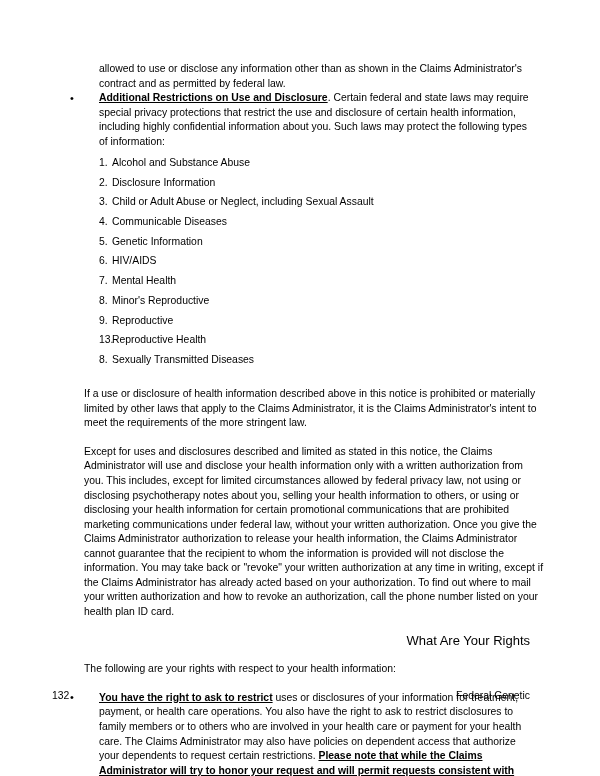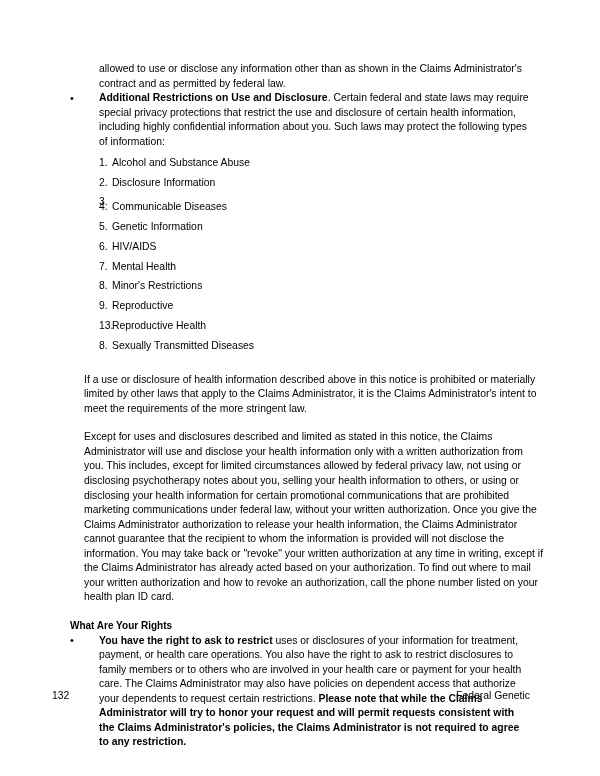--- a/index.html
+++ b/index.html
@@ -78,27 +78,28 @@
     position: absolute;
     left: 0;
     top: 0;
     width: 29px;
     text-align: left;
   }
   ol.numlist > li .item-text {
     display: block;
     margin-left: 13px;
   }
-  .b { font-weight: bold; }
+  .b { font-weight: bold; text-decoration: underline; }
   h2.heading {
-    font-size: 10px;
+    font-size: 13px;
     line-height: 14.55px;
-    font-weight: bold;
+    font-weight: normal;
     margin: 14.2px 0 0 0;
     padding: 0;
+    text-align: right;
   }
   .rights-list {
     margin-top: 13.5px;
   }
   .rights-list > li {
     margin-bottom: 13.5px;
   }
   .footer {
     position: absolute;
     left: 52px;
@@ -129,40 +130,41 @@
     <li>
       <span class="num">1.</span>
       <span class="item-text">Alcohol and Substance Abuse</span>
     </li>
     <li>
       <span class="num">2.</span>
       <span class="item-text">Disclosure Information</span>
     </li>
     <li>
       <span class="num">3.</span>
+      <span class="item-text">Child or Adult Abuse or Neglect, including Sexual Assault</span>
     </li>
     <li>
       <span class="num">4.</span>
       <span class="item-text">Communicable Diseases</span>
     </li>
     <li>
       <span class="num">5.</span>
       <span class="item-text">Genetic Information</span>
     </li>
     <li>
       <span class="num">6.</span>
       <span class="item-text">HIV/AIDS</span>
     </li>
     <li>
       <span class="num">7.</span>
       <span class="item-text">Mental Health</span>
     </li>
     <li>
       <span class="num">8.</span>
-      <span class="item-text">Minor's Restrictions</span>
+      <span class="item-text">Minor's Reproductive</span>
     </li>
     <li>
       <span class="num">9.</span>
       <span class="item-text">Reproductive</span>
     </li>
     <li>
       <span class="num">13.</span>
       <span class="item-text">Reproductive Health</span>
     </li>
     <li>
@@ -170,20 +172,21 @@
       <span class="item-text">Sexually Transmitted Diseases</span>
     </li>
   </ol>
 
   <p class="body-text plain gap">If a use or disclosure of health information described above in this notice is prohibited or materially limited by other laws that apply to the Claims Administrator, it is the Claims Administrator's intent to meet the requirements of the more stringent law.</p>
 
   <p class="body-text plain gap">Except for uses and disclosures described and limited as stated in this notice, the Claims Administrator will use and disclose your health information only with a written authorization from you. This includes, except for limited circumstances allowed by federal privacy law, not using or disclosing psychotherapy notes about you, selling your health information to others, or using or disclosing your health information for certain promotional communications that are prohibited marketing communications under federal law, without your written authorization. Once you give the Claims Administrator authorization to release your health information, the Claims Administrator cannot guarantee that the recipient to whom the information is provided will not disclose the information. You may take back or "revoke" your written authorization at any time in writing, except if the Claims Administrator has already acted based on your authorization. To find out where to mail your written authorization and how to revoke an authorization, call the phone number listed on your health plan ID card.</p>
 
   <h2 class="heading">What Are Your Rights</h2>
 
+  <p class="body-text plain gap">The following are your rights with respect to your health information:</p>
 
   <ul class="bullets rights-list">
     <li class="body-text">
       <span class="bullet-glyph">•</span>
       <span class="b">You have the right to ask to restrict</span><span> uses or disclosures of your information for treatment, payment, or health care operations. You also have the right to ask to restrict disclosures to family members or to others who are involved in your health care or payment for your health care. The Claims Administrator may also have policies on dependent access that authorize your dependents to request certain restrictions. </span><span class="b">Please note that while the Claims Administrator will try to honor your request and will permit requests consistent with the Claims Administrator's policies, the Claims Administrator is not required to agree to any restriction.</span>
     </li>
 
   </ul>
 
   <div class="footer">

